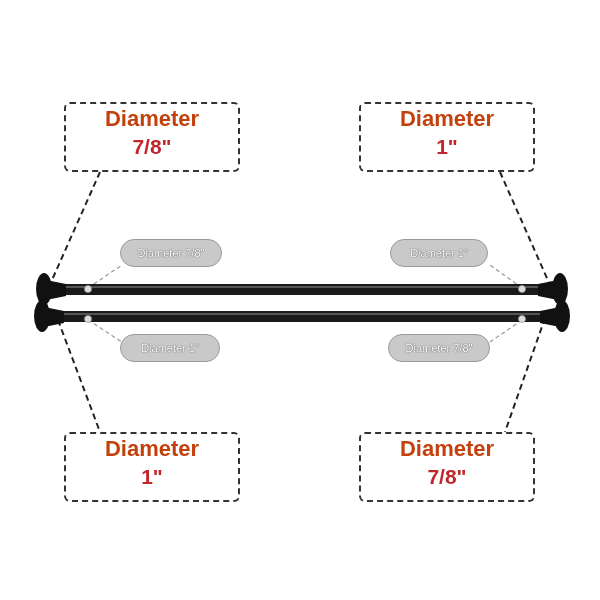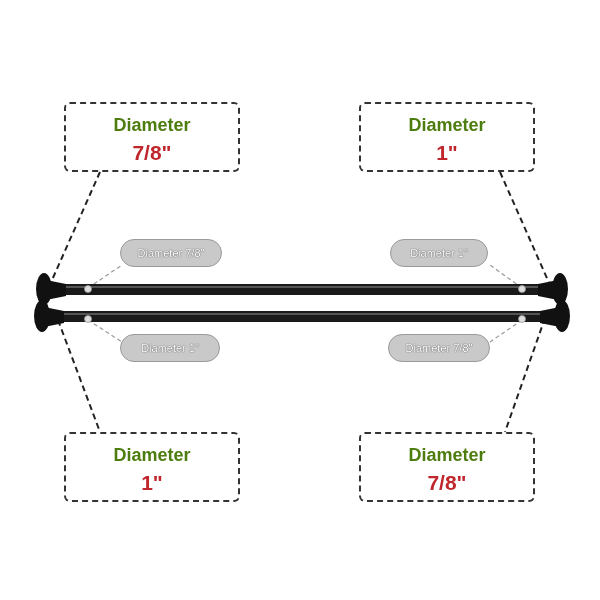--- a/index.html
+++ b/index.html
@@ -1,18 +1,18 @@
 <!DOCTYPE html>
 <html><head>
 <meta charset="utf-8">
 <style>
   html,body{margin:0;padding:0;background:#fff;}
   body{width:600px;height:600px;position:relative;overflow:hidden;font-family:"Liberation Sans","DejaVu Sans",sans-serif;}
   .box{position:absolute;width:176px;height:70px;border:2px dashed #333;border-radius:6px;box-sizing:border-box;text-align:center;}
-  .box .t1{display:block;color:#4d7c0f;font-size:18px;font-weight:bold;line-height:30px;margin-top:6px;}
+  .box .t1{display:block;color:#c2410c;font-size:22px;font-weight:bold;line-height:30px;}
   .box .t2{display:block;color:#c0272d;font-size:21px;font-weight:bold;line-height:26px;}
   .pill{position:absolute;height:28px;width:102px;border-radius:14px;background:#c9c9c9;border:1px solid #9a9a9a;box-sizing:border-box;text-align:center;line-height:26px;font-size:11px;color:#fff;text-shadow:0 0 1px #555,0 0 1px #555;}
   svg.layer{position:absolute;left:0;top:0;}
 </style>
 </head>
 <body>
 
 <svg class="layer" width="600" height="600">
 
   <g stroke="#222" stroke-width="2" stroke-dasharray="6,4" fill="none">

